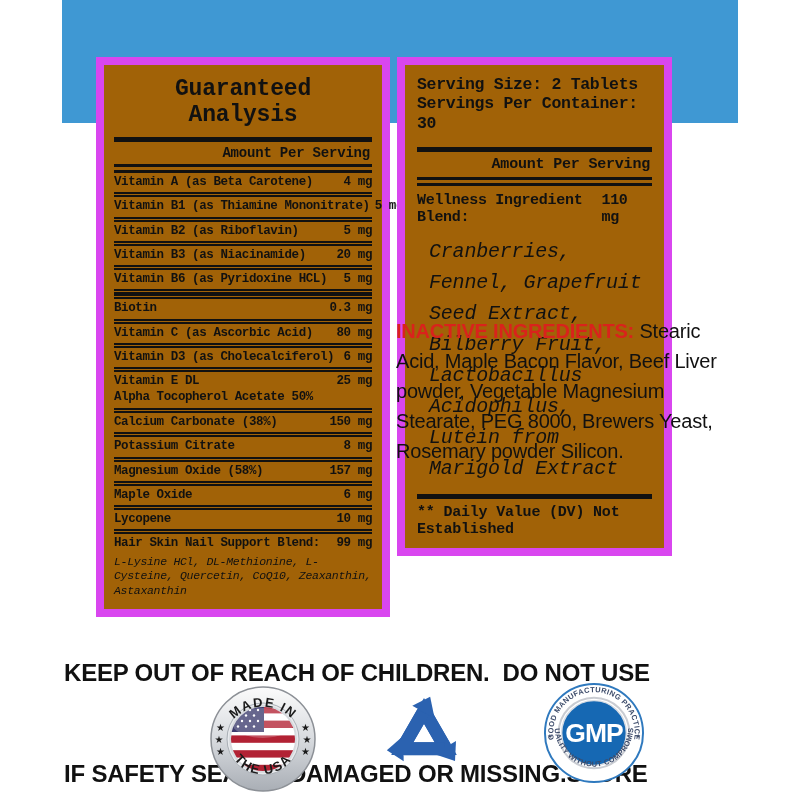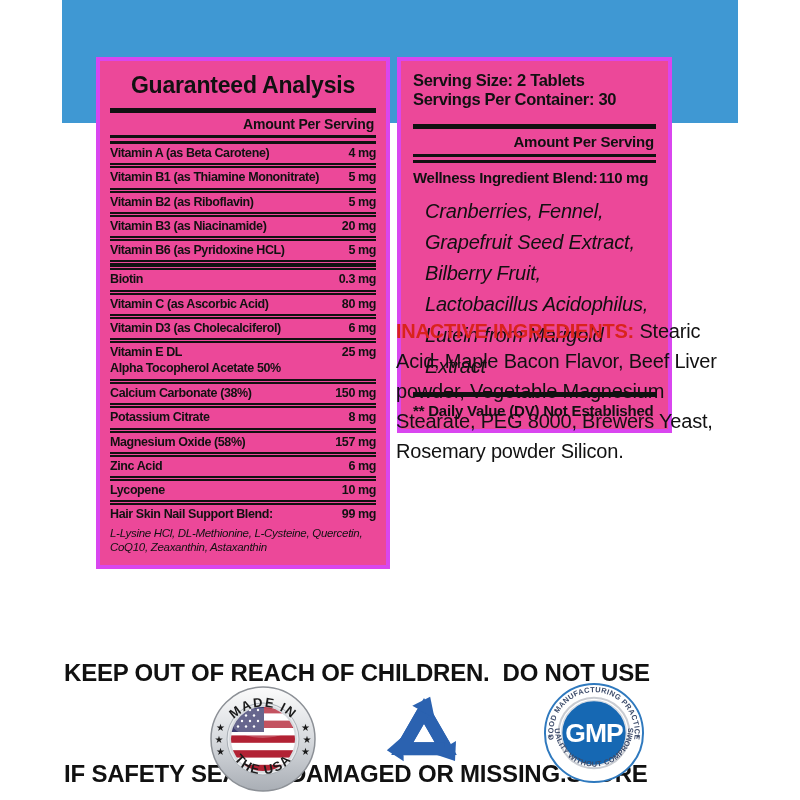--- a/index.html
+++ b/index.html
@@ -1,20 +1,20 @@
 <!DOCTYPE html>
 <html><head>
 <meta charset="utf-8">
 <style>
   html,body{margin:0;padding:0;background:#fff;}
   .stage{position:relative;width:800px;height:800px;background:#ffffff;overflow:hidden;
          font-family:"Liberation Sans",sans-serif;color:#111;}
   .blue-band{position:absolute;left:62px;top:0;width:676px;height:123px;background:#3f98d3;}
 
-  .panel{position:absolute;background:#ec4899;border:4px solid #d946ef;box-sizing:border-box;}
+  .panel{position:absolute;background:#a16207;border:8px solid #d946ef;box-sizing:border-box;font-family:Liberation Mono, monospace;}
   .panel-left{left:96px;top:57px;width:294px;padding:4px 10px 8px;}
   .panel-right{left:397px;top:57px;width:275px;padding:10px 12px 8px;}
 
   .ga-title{font-size:23px;font-weight:700;text-align:center;padding:7px 0 9px;letter-spacing:-0.2px;}
   .bar{height:5px;background:#111;}
   .dblrule{height:3px;border-top:3px solid #111;border-bottom:3px solid #111;}
   .sep{height:1px;border-top:2px solid #111;border-bottom:2px solid #111;}
   .col-header{font-size:14px;font-weight:700;text-align:right;padding:3px 2px 3px;letter-spacing:-0.2px;}
 
   .row{display:flex;justify-content:space-between;align-items:baseline;
@@ -131,21 +131,21 @@
     </div>
     <div class="sep"></div>
 
     <div class="row">
       <span class="rname">Magnesium Oxide (58%)</span>
       <span class="ramt">157 mg</span>
     </div>
     <div class="sep"></div>
 
     <div class="row">
-      <span class="rname">Zinc Acid</span>
+      <span class="rname">Maple Oxide</span>
       <span class="ramt">6 mg</span>
     </div>
     <div class="sep"></div>
 
     <div class="row">
       <span class="rname">Lycopene</span>
       <span class="ramt">10 mg</span>
     </div>
     <div class="sep"></div>
 

